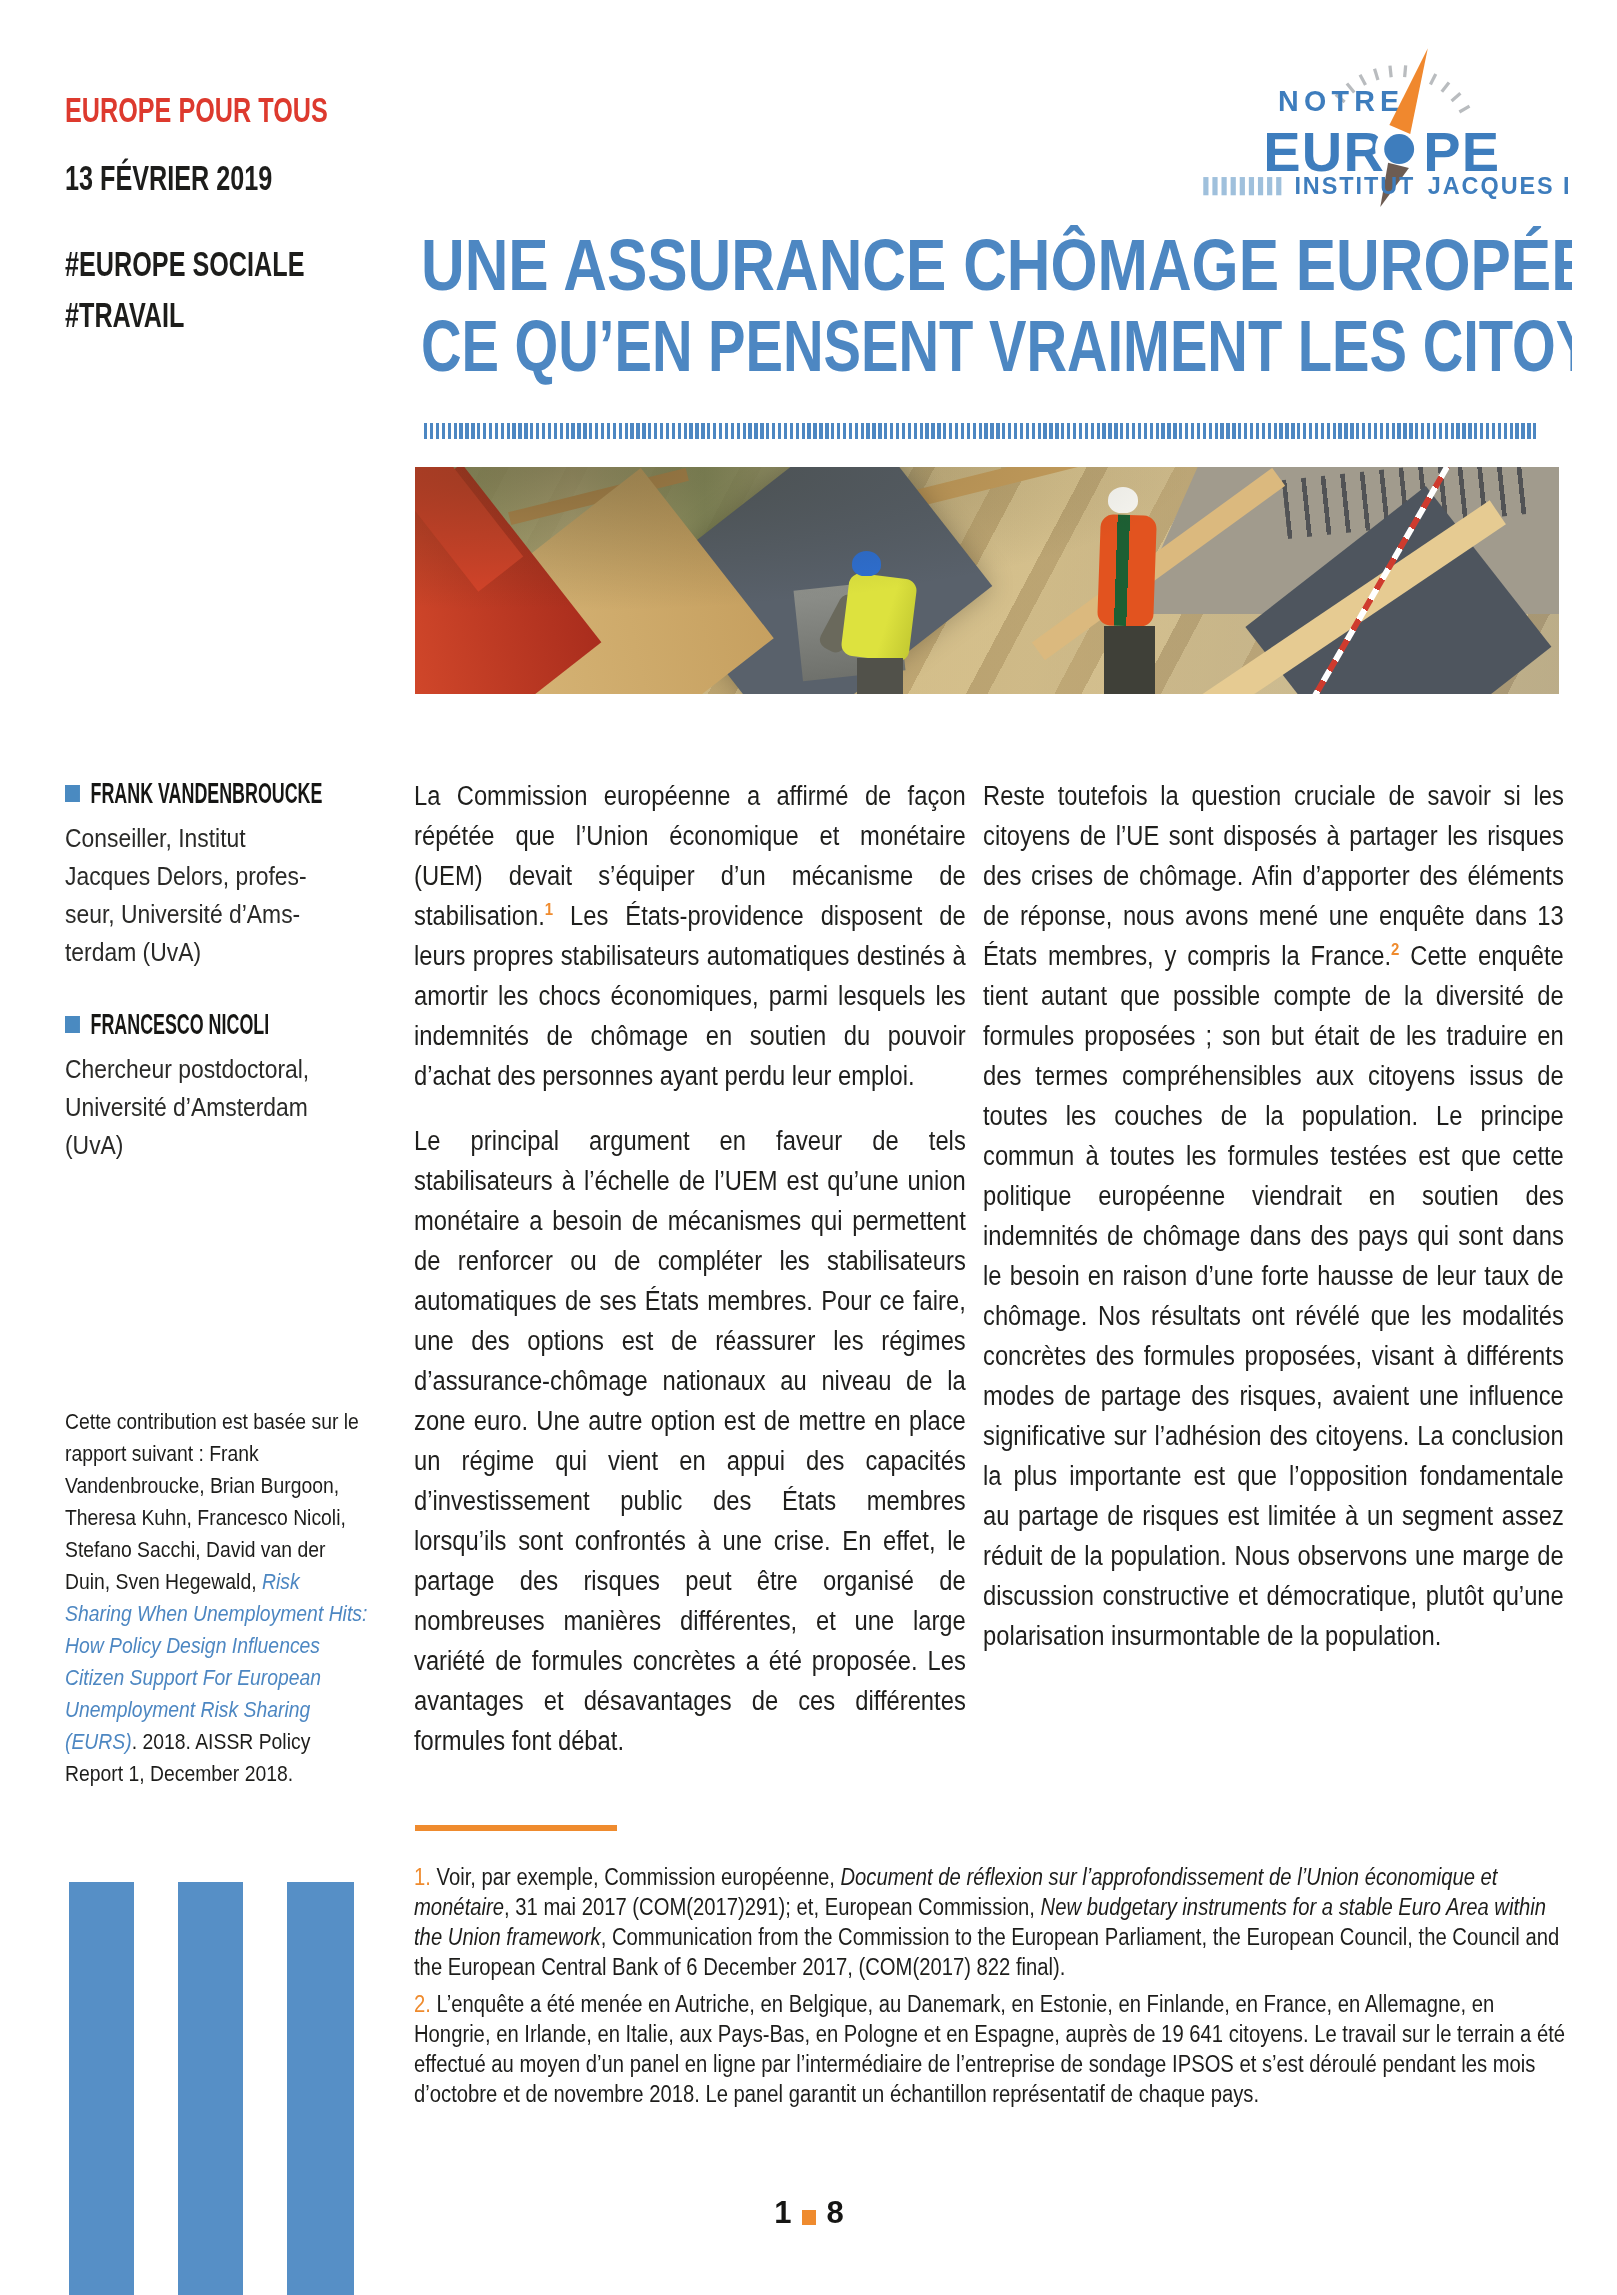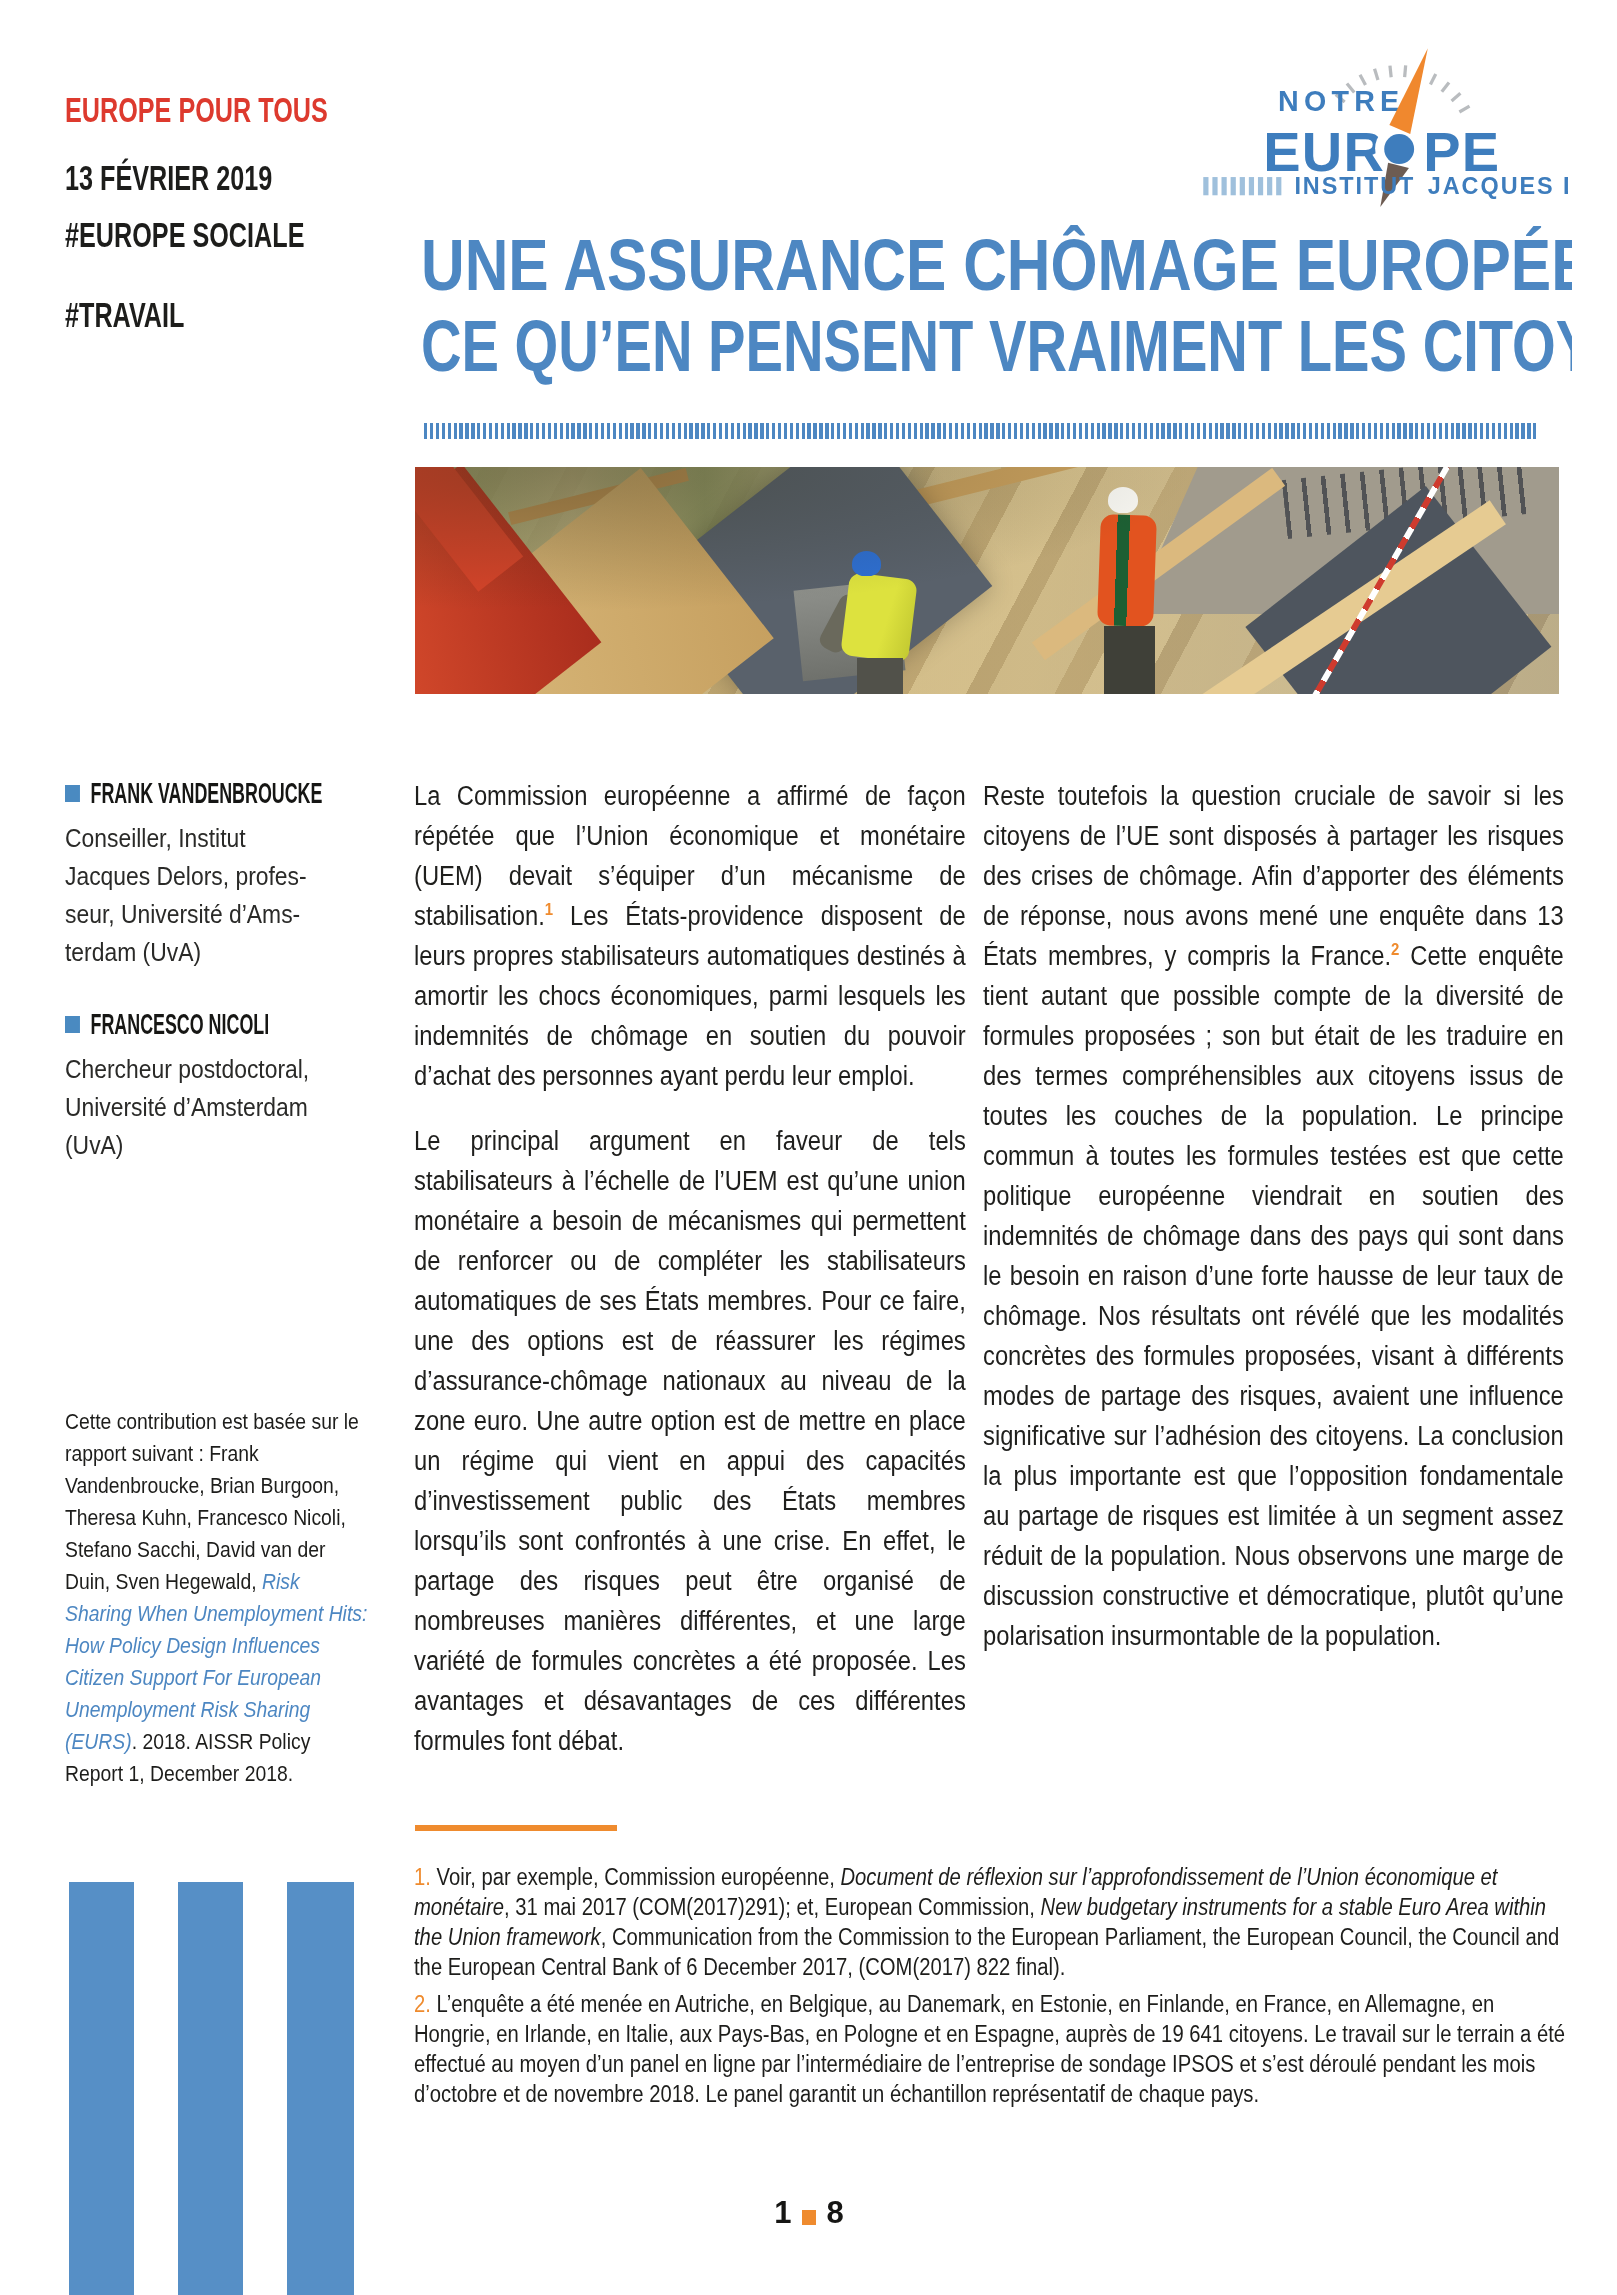--- a/index.html
+++ b/index.html
@@ -7,21 +7,21 @@
         font-family:"Liberation Sans", sans-serif;color:#1f1f1d;}
   
   .sx70{display:inline-block;transform:scaleX(.70);transform-origin:0 0;white-space:nowrap;}
   .sx72{display:inline-block;transform:scaleX(.72);transform-origin:0 0;white-space:nowrap;}
   .sx78{display:inline-block;transform:scaleX(.78);transform-origin:0 0;white-space:nowrap;}
   .sx84{display:inline-block;transform:scaleX(.84);transform-origin:0 0;white-space:nowrap;}
   .condblock{transform:scaleX(.88);transform-origin:0 0;}
   
   .hline{position:absolute;left:65px;font-size:35px;font-weight:700;letter-spacing:0;color:#1d1d1b;}
   .kicker{top:90px;color:#dd3a2e;}
-  .date{top:158px;} .tag1{top:215px;} .tag2{top:295px;}
+  .date{top:158px;} .tag1{top:244px;} .tag2{top:295px;}
   
   .logo{position:absolute;left:1203px;top:43px;width:365px;height:164px;}
   
   .title-line{position:absolute;left:421px;font-size:72px;line-height:77px;font-weight:700;color:#4d87c2;}
   .t1{top:227px;} .t2{top:308px;}
   .hatch{position:absolute;left:424px;top:423px;width:1112px;height:16.3px;
          background:repeating-linear-gradient(90deg,#4d87c2 0 3.3px,#ffffff 3.3px 5.9px);}
   
   .photo{position:absolute;left:415px;top:467px;width:1144px;height:227px;overflow:hidden;
          background:linear-gradient(100deg,#b3a36f 0%,#c9b27c 25%,#d3be8c 55%,#bdb193 80%,#a8a18e 100%);}

